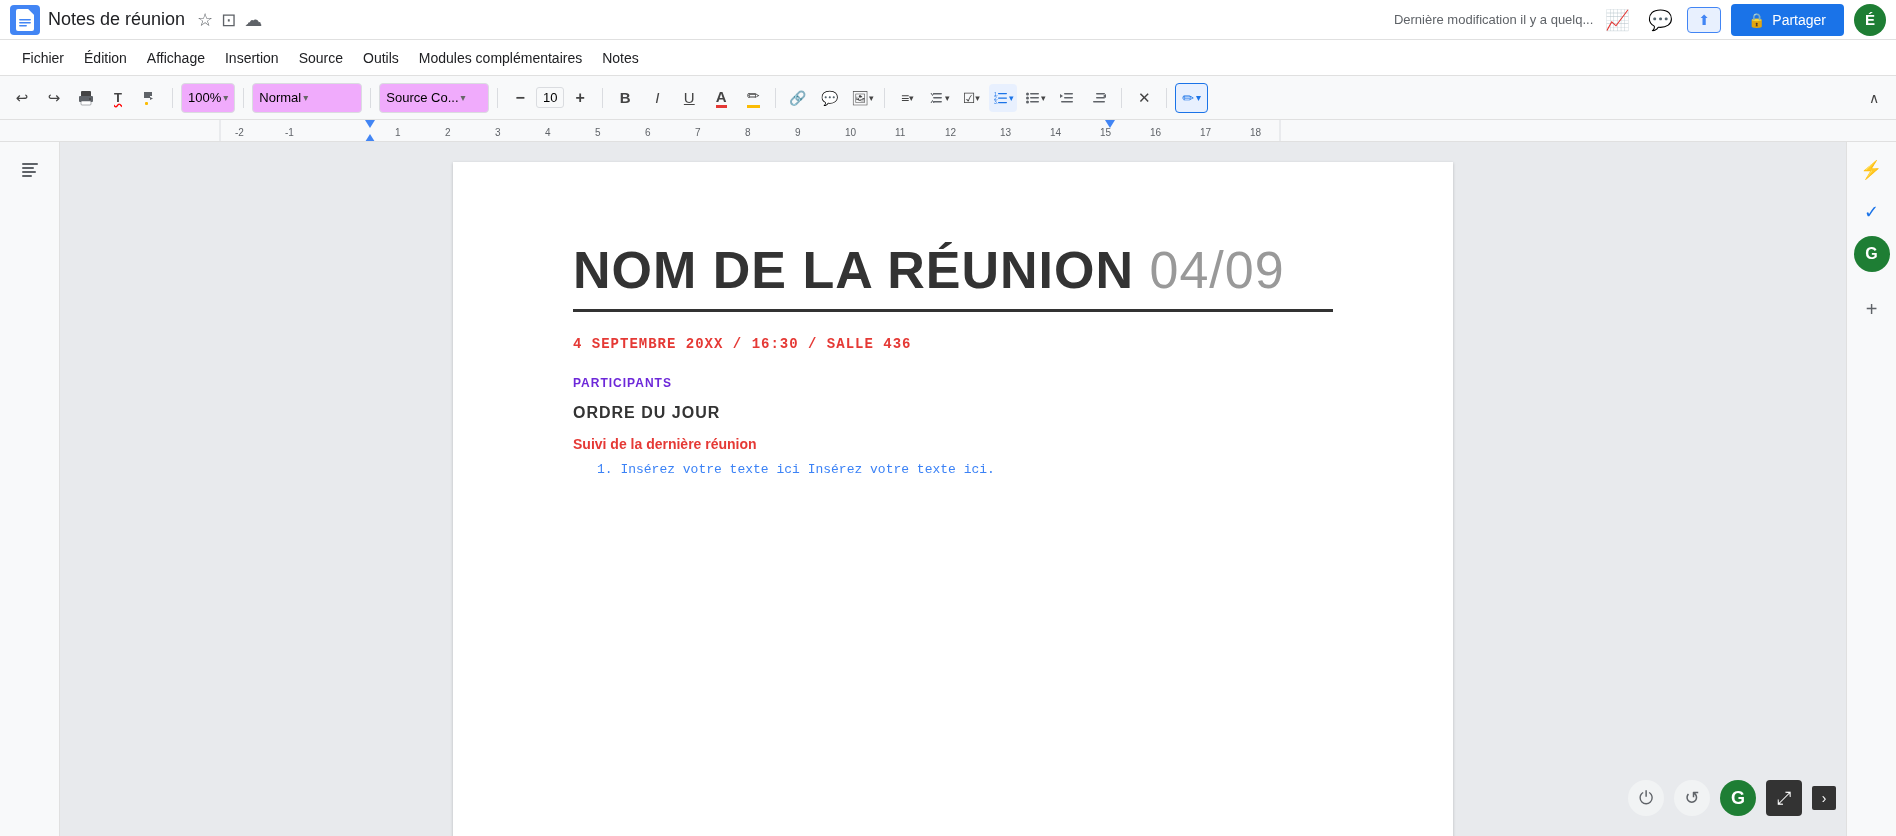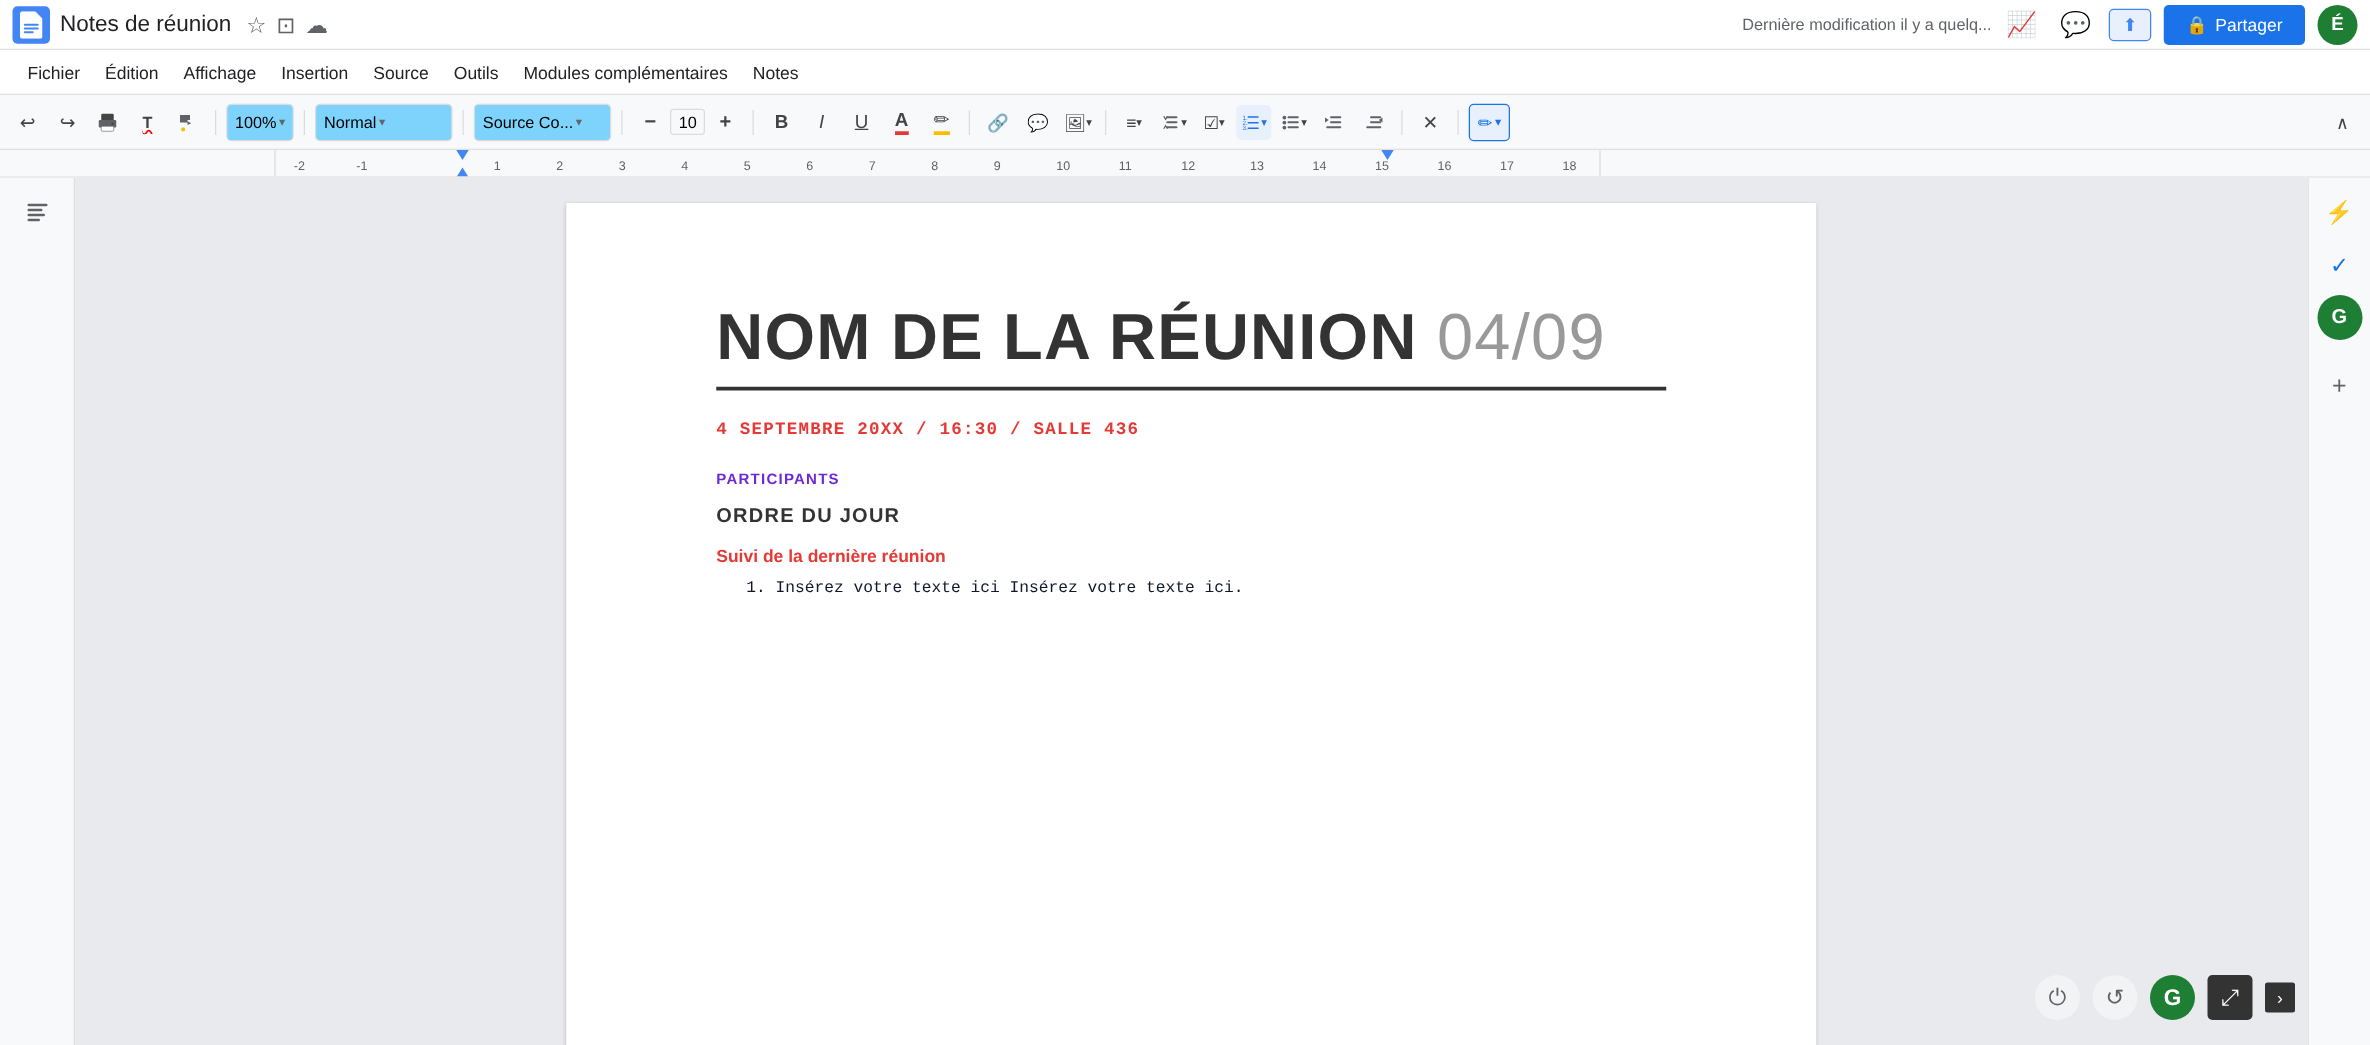--- a/index.html
+++ b/index.html
@@ -82,21 +82,21 @@
       gap: 4px;
       border-bottom: 1px solid #e0e0e0;
       flex-wrap: nowrap;
     }
     .tb-separator {
       width: 1px; height: 20px; background: #dadce0; margin: 0 4px;
     }
     .tb-dropdown {
       display: flex; align-items: center; gap: 2px; height: 30px;
       border: 1px solid #dadce0; border-radius: 4px; padding: 0 6px;
-      cursor: pointer; background: #7dd3fc; font-size: 13px;
+      cursor: pointer; background: #f0abfc; font-size: 13px;
     }
     .tb-dropdown .arrow { font-size: 10px; color: #666; }
     .font-size-box {
       display: flex; align-items: center; gap: 2px;
     }
     .font-size-box input {
       width: 30px; text-align: center; border: none; background: transparent; font-size: 13px;
     }
     .tb-icon-btn {
       display: flex; align-items: center; justify-content: center;
@@ -183,21 +183,21 @@
     }
     .doc-agenda-title {
       font-size: 16px; font-weight: 700; letter-spacing: 1px; text-transform: uppercase;
       color: #333; margin-bottom: 14px;
     }
     .doc-agenda-item {
       color: #e53935; font-size: 14px; font-weight: 700; margin-bottom: 10px;
       font-family: 'Arial', sans-serif;
     }
     .doc-list-item {
-      font-size: 13px; color: #0f172a; margin-left: 24px; margin-bottom: 4px;
+      font-size: 13px; color: #3b82f6; margin-left: 24px; margin-bottom: 4px;
       font-family: 'Courier New', monospace;
     }
 
     
     #right-sidebar {
       width: 50px;
       background: #f8f9fa;
       border-left: 1px solid #e0e0e0;
       display: flex;
       flex-direction: column;

